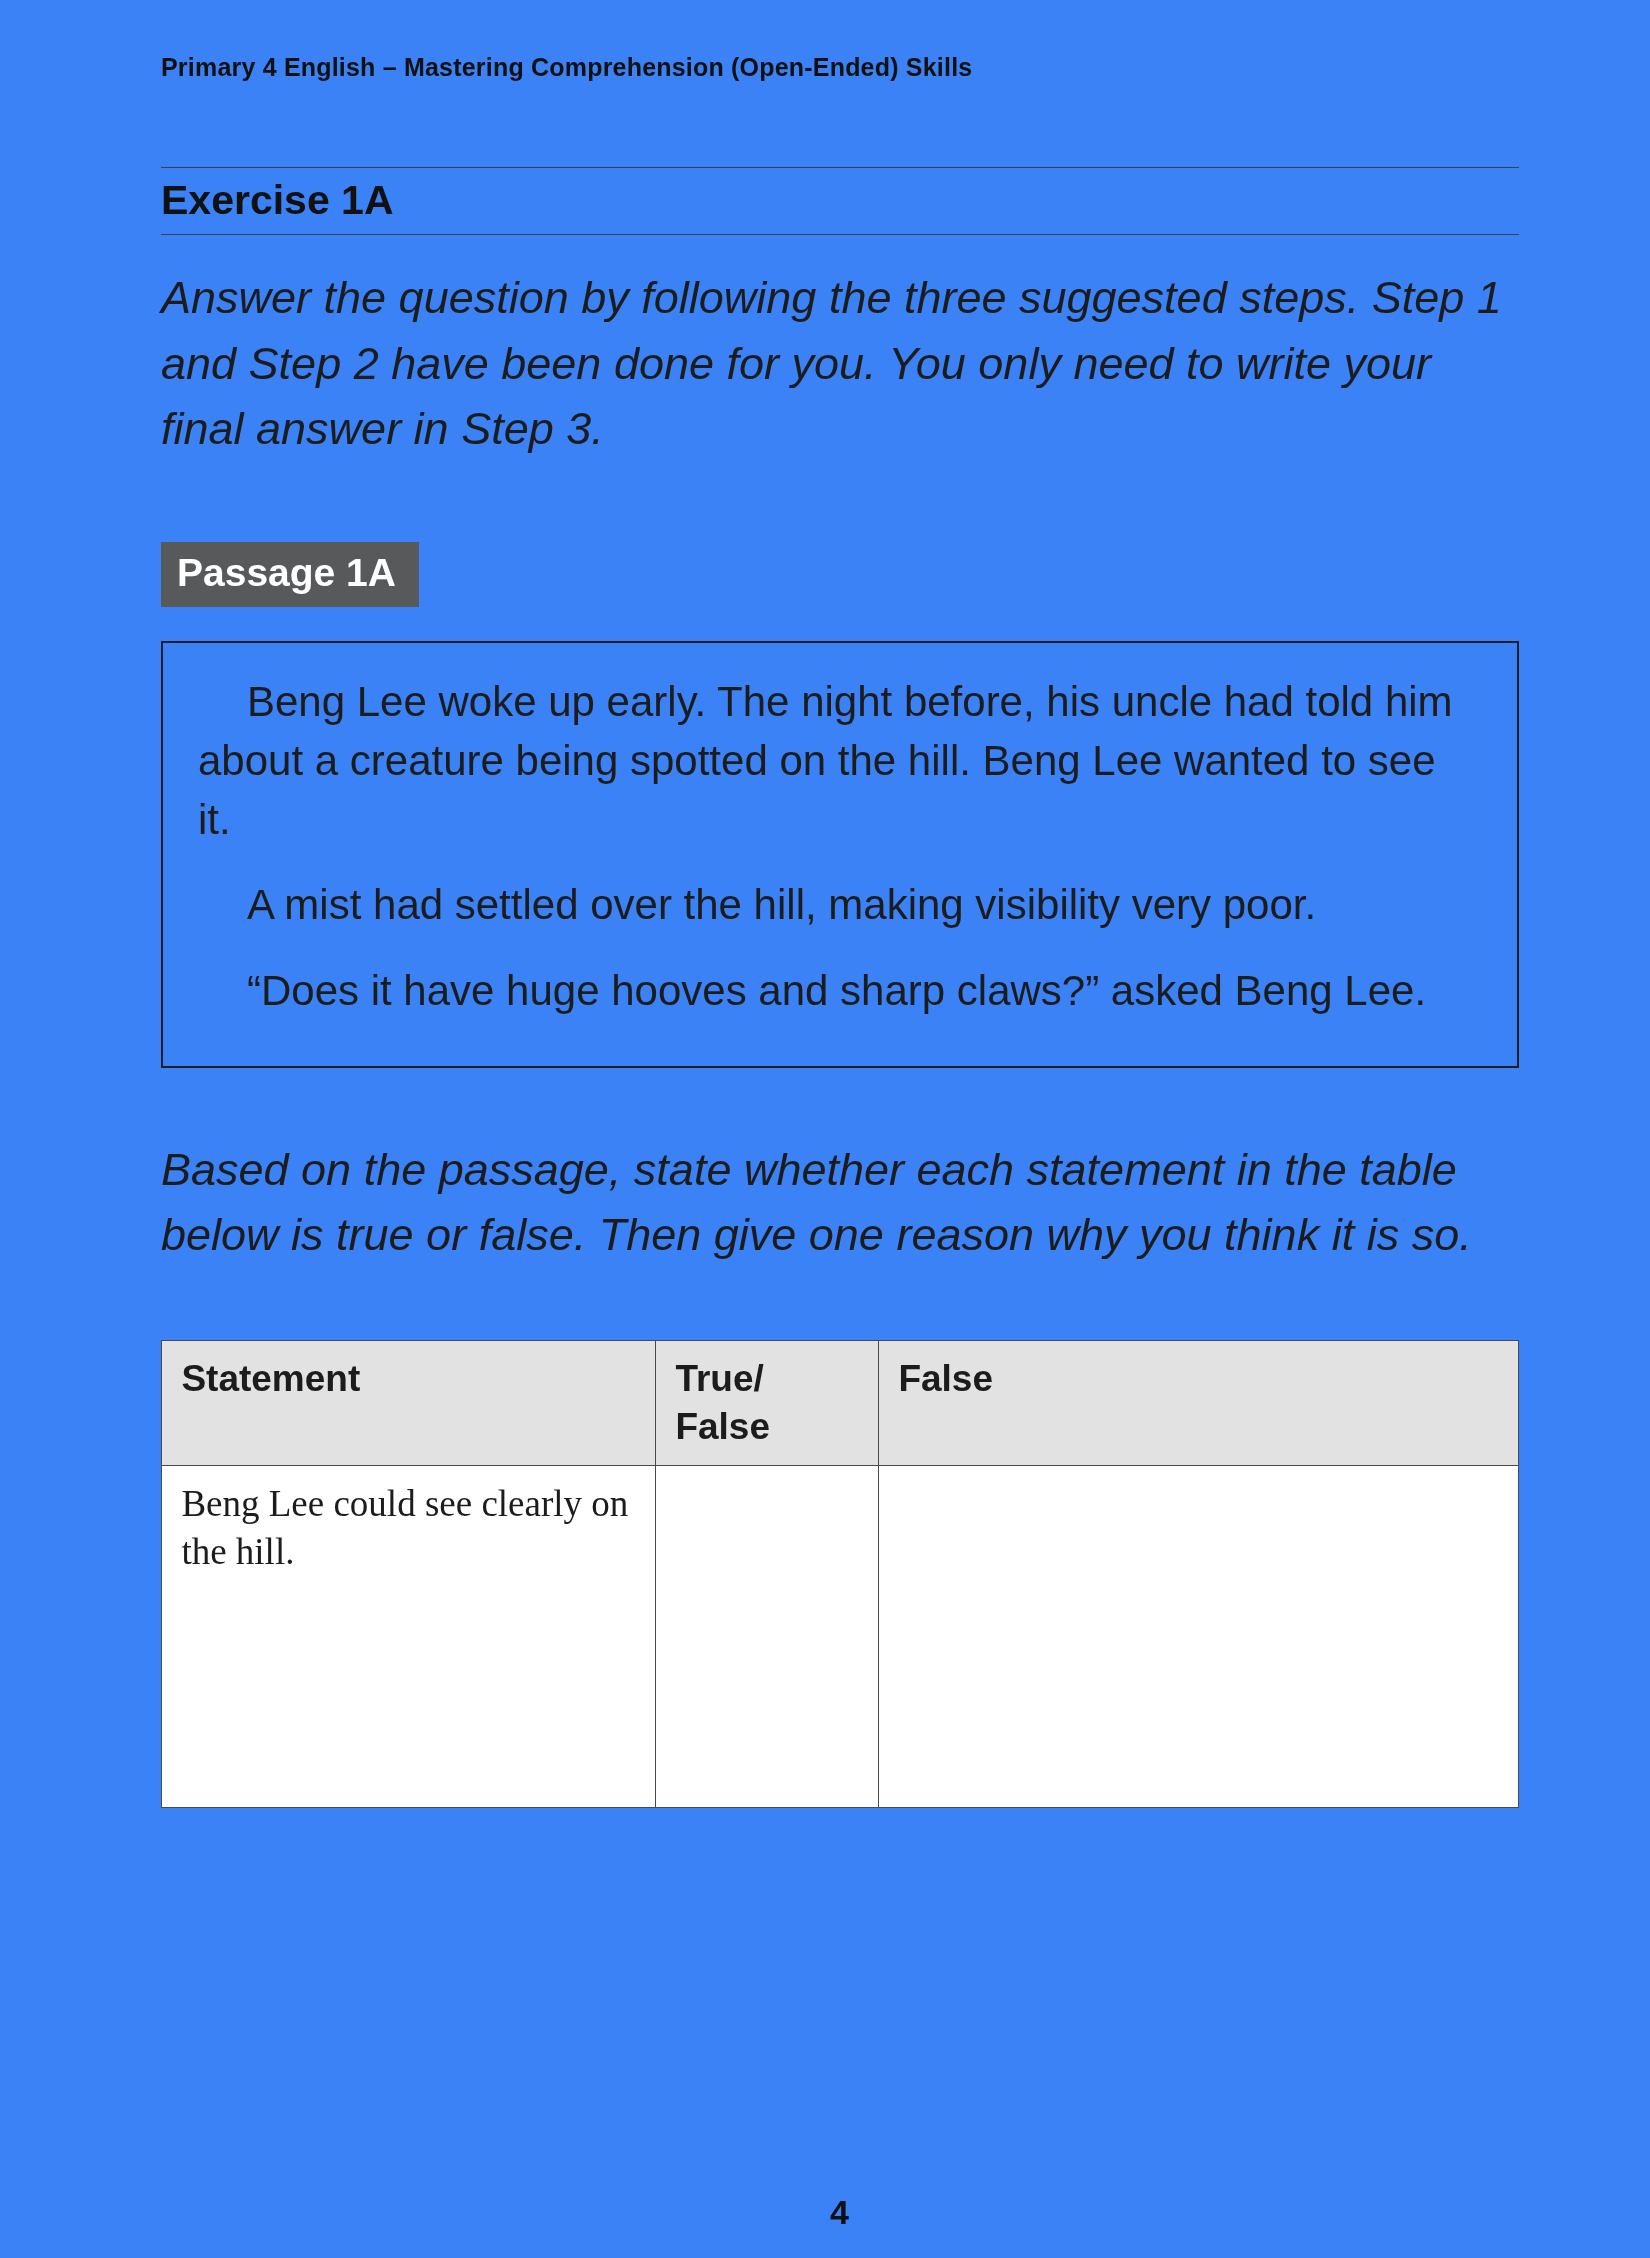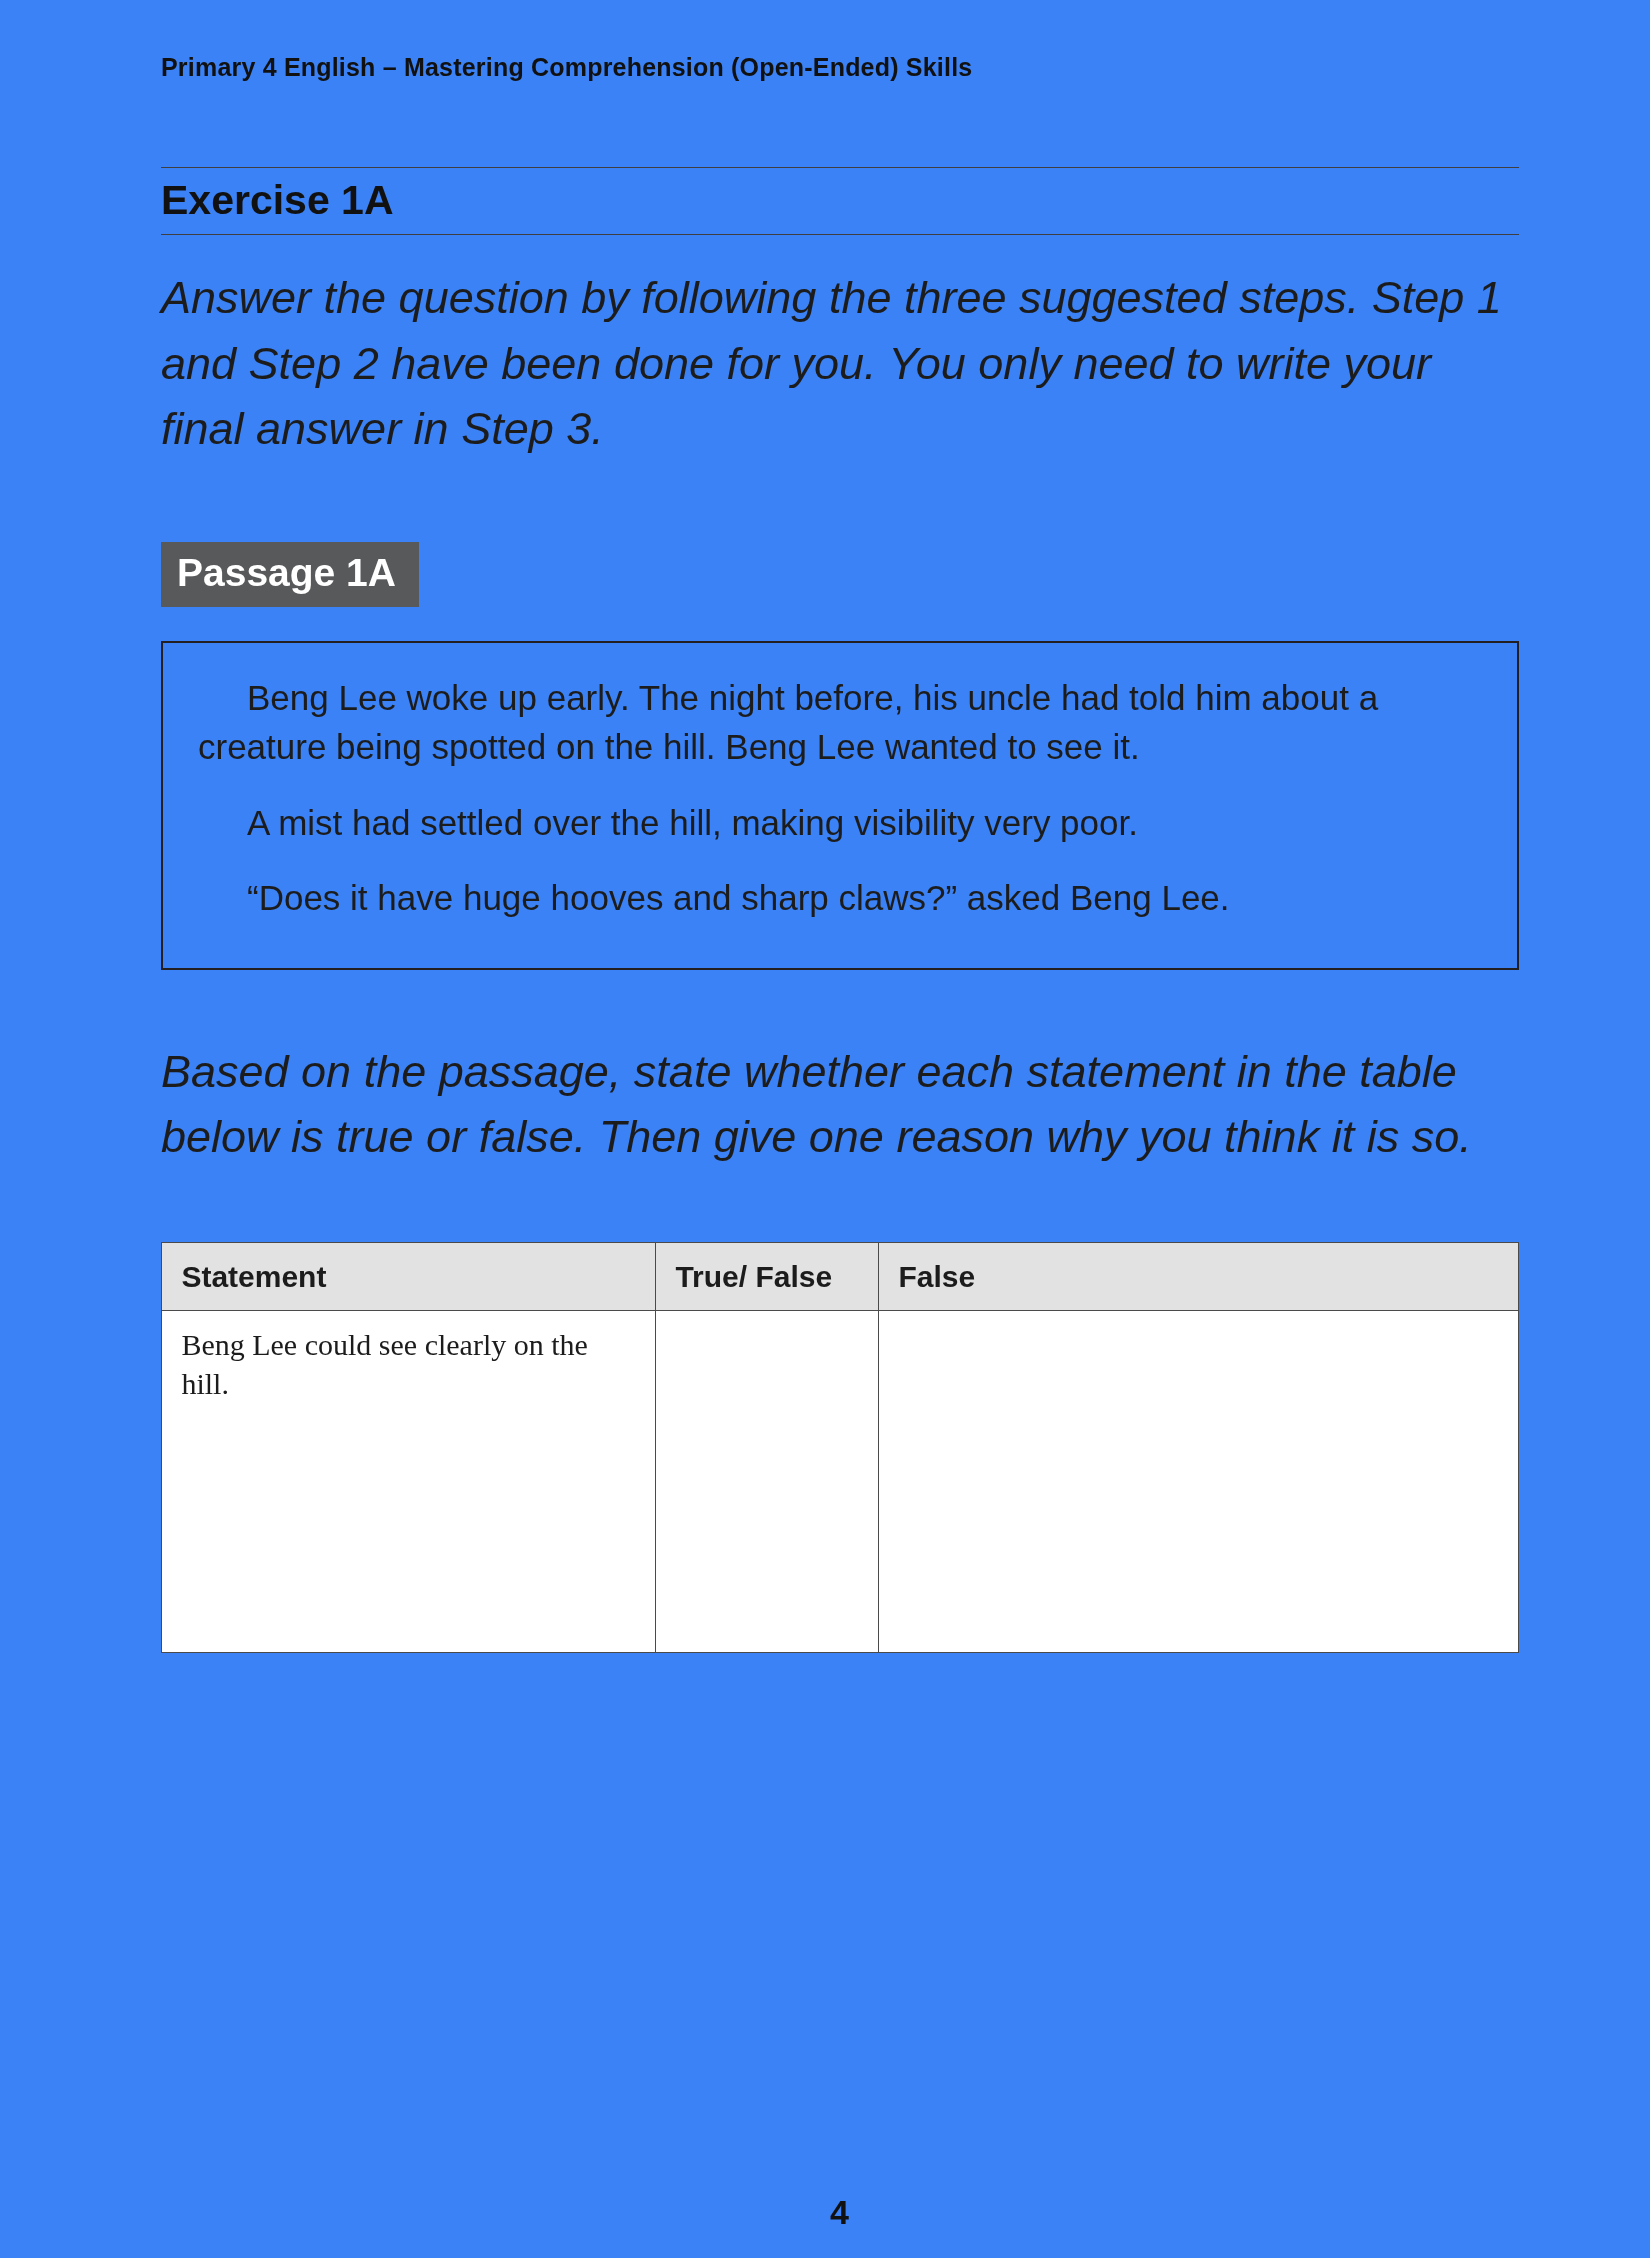--- a/index.html
+++ b/index.html
@@ -53,37 +53,37 @@
     font-weight: bold;
     padding: 8.8px 23px 12.4px 16px;
   }
   .passage-box {
     margin-top: 34px;
     border: 2.6px solid #231f20;
     padding: 30px 40px 19.4px 35px;
   }
   .passage-box p {
     margin: 0 0 26.5px 0;
-    font-size: 35px;
+    font-size: 42px;
     line-height: 1.4;
     text-indent: 49px;
     color: #1c1c1c;
   }
   .question-instructions {
     margin-top: 69px;
   }
   table.tf-table {
     margin-top: 72px;
     border-collapse: collapse;
     width: 1357px;
     table-layout: fixed;
   }
   .tf-table th, .tf-table td {
     border: 1.8px solid #4a4a4a;
-    font-size: 30px;
+    font-size: 37px;
     text-align: left;
     vertical-align: top;
     padding: 14px 17.6px 14px 19.4px;
   }
   .tf-table th {
     background: #e2e2e2;
     font-weight: bold;
     line-height: 1.3;
   }
   .tf-table td {

